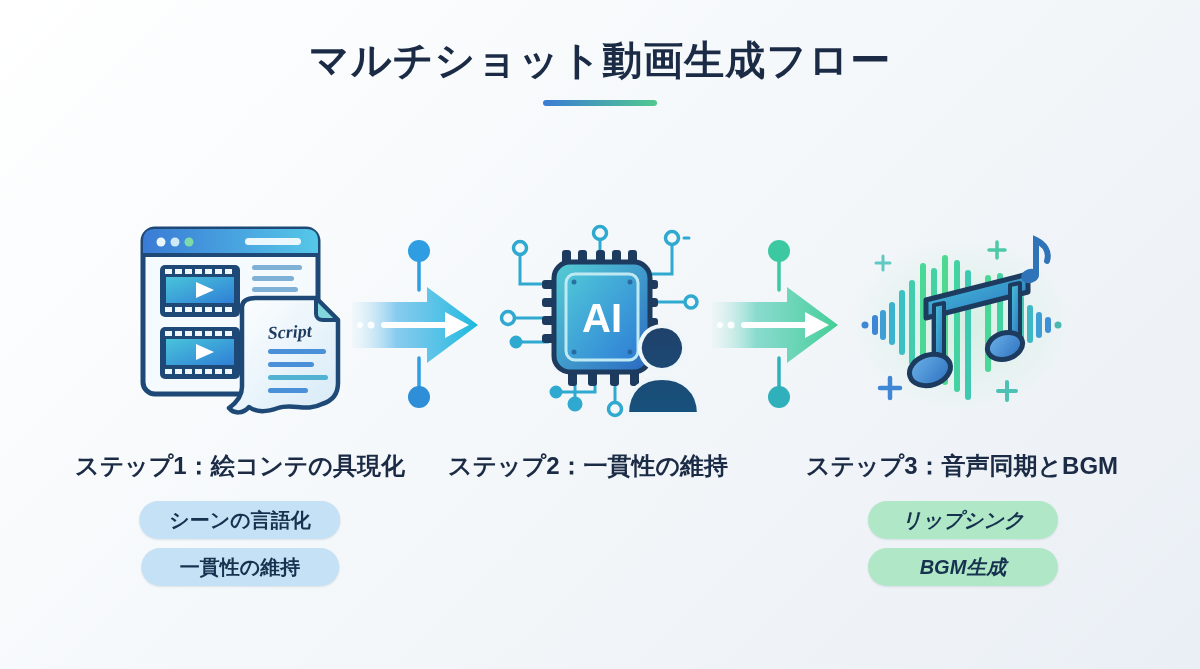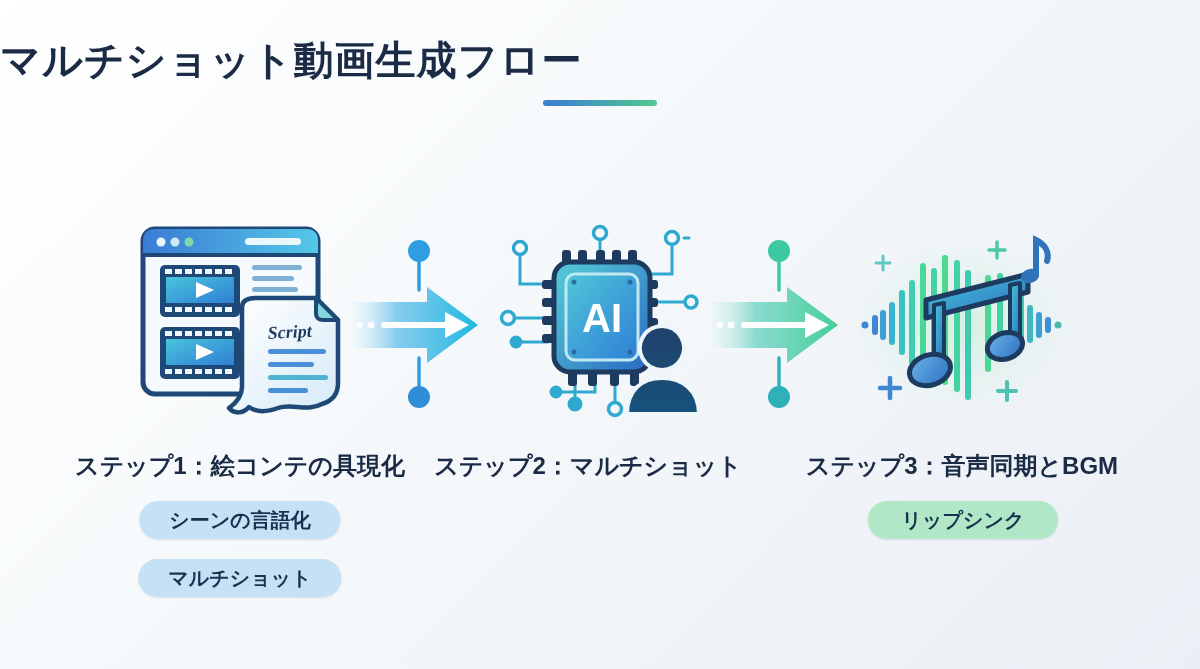--- a/index.html
+++ b/index.html
@@ -6,21 +6,21 @@
   .canvas{
     position:relative;
     width:1200px;height:669px;
     margin:0 auto;
     overflow:hidden;
     background:linear-gradient(135deg,#ffffff 0%,#f6f9fb 40%,#eaeff5 100%);
     font-family:"Liberation Sans","DejaVu Sans",sans-serif;
   }
   .title{
     position:absolute;top:40px;left:0;width:100%;
-    text-align:left;
+    text-align:center;
     font-size:40px;font-weight:800;letter-spacing:1px;
     color:#1b2b45;line-height:1;
     white-space:nowrap;
   }
   .title-underline{
     position:absolute;top:100px;left:50%;transform:translateX(-50%);
     width:114px;height:6px;border-radius:3px;
     background:linear-gradient(90deg,#3b7cd5,#50c98e);
   }
   .ill{position:absolute;}
@@ -35,35 +35,35 @@
     transform:translateX(-50%);
     font-size:24px;font-weight:800;color:#1b2b45;
     white-space:nowrap;line-height:1.2;
   }
   .label-1{left:240px;}
   .label-2{left:588px;}
   .label-3{left:962px;}
   .tag-group{
     position:absolute;top:501px;
     transform:translateX(-50%);
-    display:flex;flex-direction:column;align-items:center;gap:20px;
+    display:flex;flex-direction:column;align-items:center;gap:9px;
   }
   .tags-1{left:240px;}
   .tags-2{left:606px;}
   .tags-3{left:963px;}
   .tag{
     display:flex;align-items:center;justify-content:center;
     padding:0 30px;height:38px;border-radius:20px;
     font-size:20px;font-weight:700;color:#16324f;
     white-space:nowrap;box-sizing:border-box;
     box-shadow:0 1px 2px rgba(30,60,90,.12);
   }
   .tag-blue{background:#c5e1f5;min-width:198px;}
   .tag-teal{background:#b4e7e2;min-width:220px;}
-  .tag-green{background:#b0e7c6;min-width:190px;}
+  .tag-green{background:#b0e7c6;min-width:190px;font-style:italic;}
 </style>
 </head>
 <body>
 
 <div class="canvas">
 
   <div class="title">マルチショット動画生成フロー</div>
   <div class="title-underline"></div>
 
   <svg class="ill ill-1" width="230" height="205" viewBox="0 0 230 205">
@@ -328,26 +328,27 @@
 
     <g stroke-linecap="round" fill="none">
       <path d="M 35 26 V 40 M 28 33 H 42" stroke="#5fc9c4" stroke-width="3"></path>
       <path d="M 149 12 V 28 M 141 20 H 157" stroke="#4ec9a8" stroke-width="3.5"></path>
       <path d="M 42 148 V 168 M 32 158 H 52" stroke="#3f87d4" stroke-width="4.5"></path>
       <path d="M 159 152 V 170 M 150 161 H 168" stroke="#4ec0b4" stroke-width="4"></path>
     </g>
   </svg>
 
   <div class="step-label label-1">ステップ1：絵コンテの具現化</div>
-  <div class="step-label label-2">ステップ2：マルチショット</div>
+  <div class="step-label label-2">ステップ2：一貫性の維持</div>
   <div class="step-label label-3">ステップ3：音声同期とBGM</div>
 
   <div class="tag-group tags-1">
     <div class="tag tag-blue">シーンの言語化</div>
-    <div class="tag tag-blue">マルチショット</div>
+    <div class="tag tag-blue">一貫性の維持</div>
   </div>
   <div class="tag-group tags-2">
   </div>
   <div class="tag-group tags-3">
     <div class="tag tag-green">リップシンク</div>
+    <div class="tag tag-green">BGM生成</div>
   </div>
 
 </div>
 
 </body></html>

